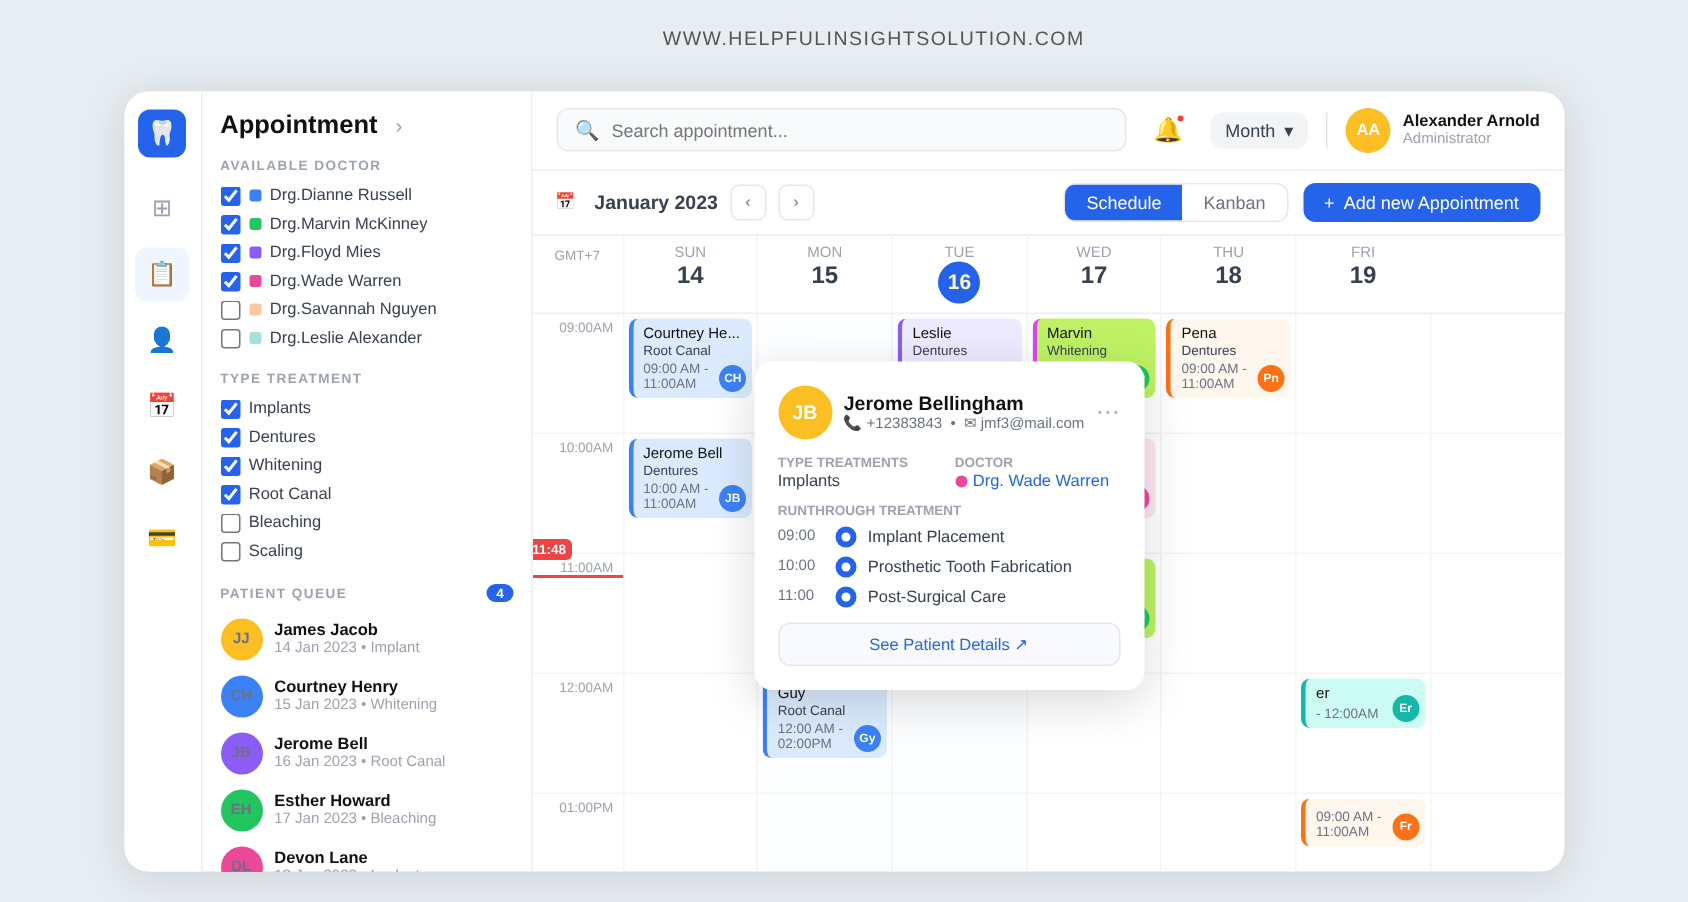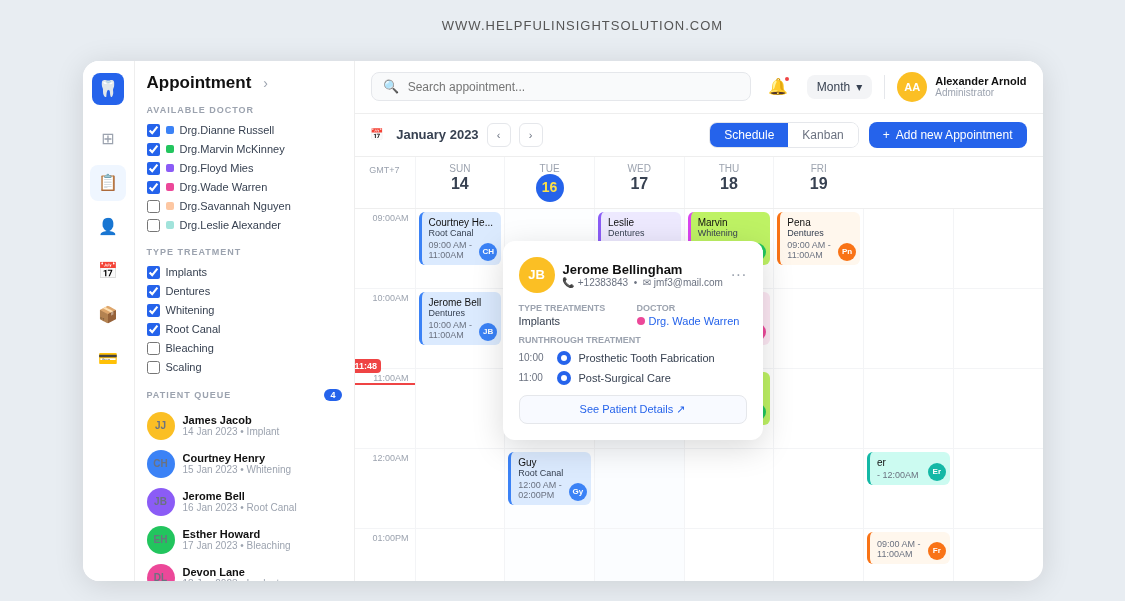--- a/index.html
+++ b/index.html
@@ -382,21 +382,21 @@
       font-weight: 500;
     }
     .cal-day-num {
       font-size: 16px;
       font-weight: 700;
       color: #374151;
       line-height: 1.3;
     }
     .cal-day-num.today {
       background: #2563eb;
-      color: #fde047;
+      color: #fef9c3;
       border-radius: 50%;
       width: 28px;
       height: 28px;
       display: flex;
       align-items: center;
       justify-content: center;
       margin: 0 auto;
       font-size: 14px;
     }
     .cal-body {
@@ -748,20 +748,24 @@
 
     <div class="cal-grid">
 
       <div class="cal-header-row">
         <div class="cal-tz">GMT+7</div>
         <div class="cal-day-header">
           <div class="cal-day-name">SUN</div>
           <div class="cal-day-num">14</div>
         </div>
         <div class="cal-day-header">
+          <div class="cal-day-name">MON</div>
+          <div class="cal-day-num">15</div>
+        </div>
+        <div class="cal-day-header">
           <div class="cal-day-name">TUE</div>
           <div class="cal-day-num today">16</div>
         </div>
         <div class="cal-day-header">
           <div class="cal-day-name">WED</div>
           <div class="cal-day-num">17</div>
         </div>
         <div class="cal-day-header">
           <div class="cal-day-name">THU</div>
           <div class="cal-day-num">18</div>
@@ -950,20 +954,25 @@
             <span style="width:8px;height:8px;background:#ec4899;border-radius:50%;display:inline-block"></span>
             <span>Drg. Wade Warren</span>
           </div>
         </div>
       </div>
 
       <div class="popup-section-label">Runthrough Treatment</div>
 
       <div class="popup-timeline">
         <div class="popup-timeline-row">
+          <span class="popup-timeline-time">09:00</span>
+          <div class="popup-timeline-dot"></div>
+          <span class="popup-timeline-txt">Implant Placement</span>
+        </div>
+        <div class="popup-timeline-row">
           <span class="popup-timeline-time">10:00</span>
           <div class="popup-timeline-dot"></div>
           <span class="popup-timeline-txt">Prosthetic Tooth Fabrication</span>
         </div>
         <div class="popup-timeline-row">
           <span class="popup-timeline-time">11:00</span>
           <div class="popup-timeline-dot"></div>
           <span class="popup-timeline-txt">Post-Surgical Care</span>
         </div>
       </div>

